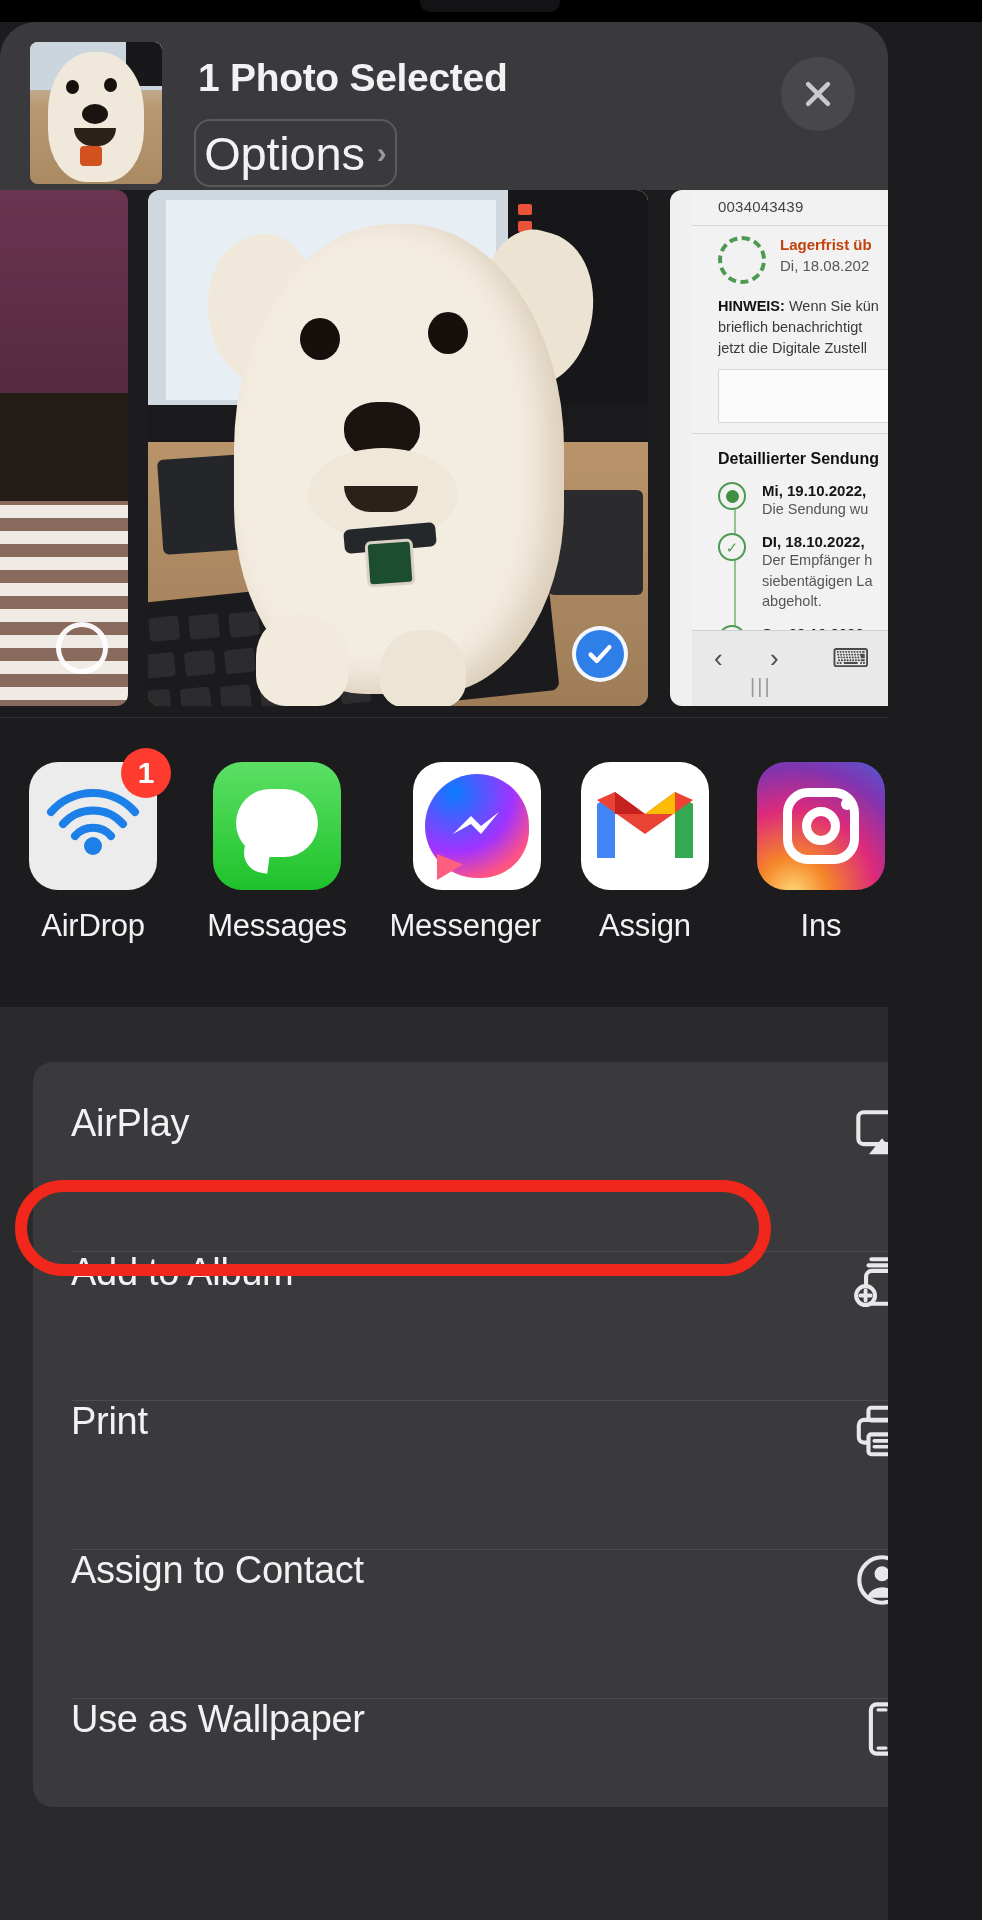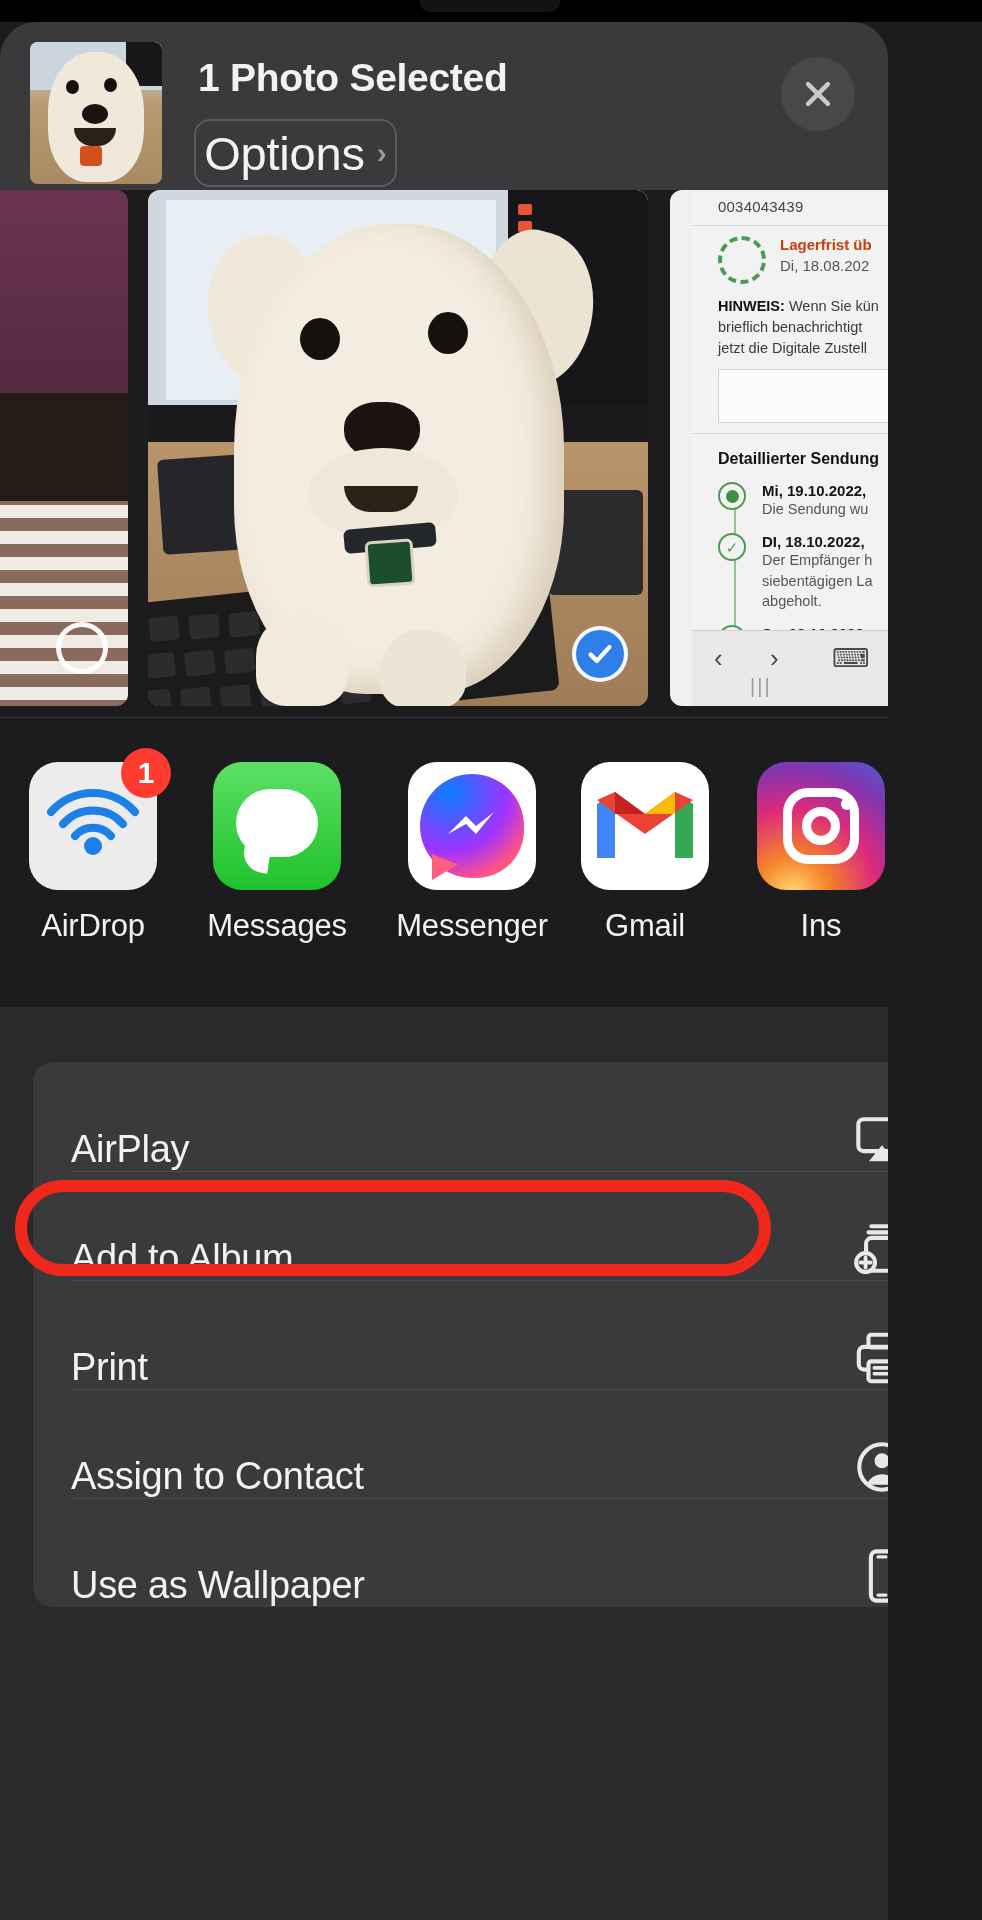--- a/index.html
+++ b/index.html
@@ -400,22 +400,23 @@
   .actions {
     position: absolute; left: 33px; top: 1040px;
     width: 916px;
     background: #3a3a3c;
     border-radius: 20px;
     overflow: hidden;
   }
   .action {
     position: relative;
     height: 109px;
-    display: flex; align-items: flex-end;
+    display: flex; align-items: flex-start;
     padding: 0 36px 0 38px;
+    margin-top: 40px;
   }
   .action + .action::before {
     content: ""; position: absolute; left: 38px; right: 0; top: 0;
     height: 1px; background: #4c4c4f;
   }
   .action .lbl {
     font-size: 38px; color: #f2f2f4; letter-spacing: -0.3px;
     flex: 1;
   }
   .action .ic { width: 62px; height: 62px; display: flex; align-items: center; justify-content: center; }
@@ -669,21 +670,21 @@
       <div class="app" style="left:197px;">
         <div class="app-icon">
           <div class="face msg-face">
             <div class="msg-tail"></div>
             <div class="msg-bubble"></div>
           </div>
         </div>
         <div class="app-label">Messages</div>
       </div>
 
-      <div class="app" style="left:392px;">
+      <div class="app" style="left:381px;align-items:flex-end;">
         <div class="app-icon">
           <div class="face mg-face">
             <div class="mg-circle"></div>
             <div class="mg-tail"></div>
             <svg class="mg-bolt" viewBox="0 0 56 42">
               <path d="M4 30 L22 12 L32 22 L50 8 L32 30 L22 20 Z" fill="#ffffff"></path>
             </svg>
           </div>
         </div>
         <div class="app-label">Messenger</div>
@@ -696,21 +697,21 @@
               <path d="M16 96 V42 l18 -12 v66 Z" fill="#4285f4"></path>
               <path d="M112 96 V42 l-18 -12 v66 Z" fill="#34a853"></path>
               <path d="M16 38 l18 -8 30 22 30 -22 18 8 -48 34 Z" fill="#ea4335"></path>
               <path d="M34 30 L64 52 L34 52 Z" fill="#c5221f"></path>
               <path d="M94 30 L64 52 L94 52 Z" fill="#fbbc04"></path>
               <path d="M34 52 L64 74 L94 52 L94 96 L34 96 Z" fill="#ffffff"></path>
               <path d="M34 52 L64 74 L34 96 Z" fill="#ea4335" opacity="0"></path>
             </svg>
           </div>
         </div>
-        <div class="app-label">Gmail</div>
+        <div class="app-label">Assign</div>
       </div>
 
       <div class="app" style="left:741px;">
         <div class="app-icon">
           <div class="face ig-face">
             <div class="ig-rr"></div>
             <div class="ig-lens"></div>
             <div class="ig-dot"></div>
           </div>
         </div>

